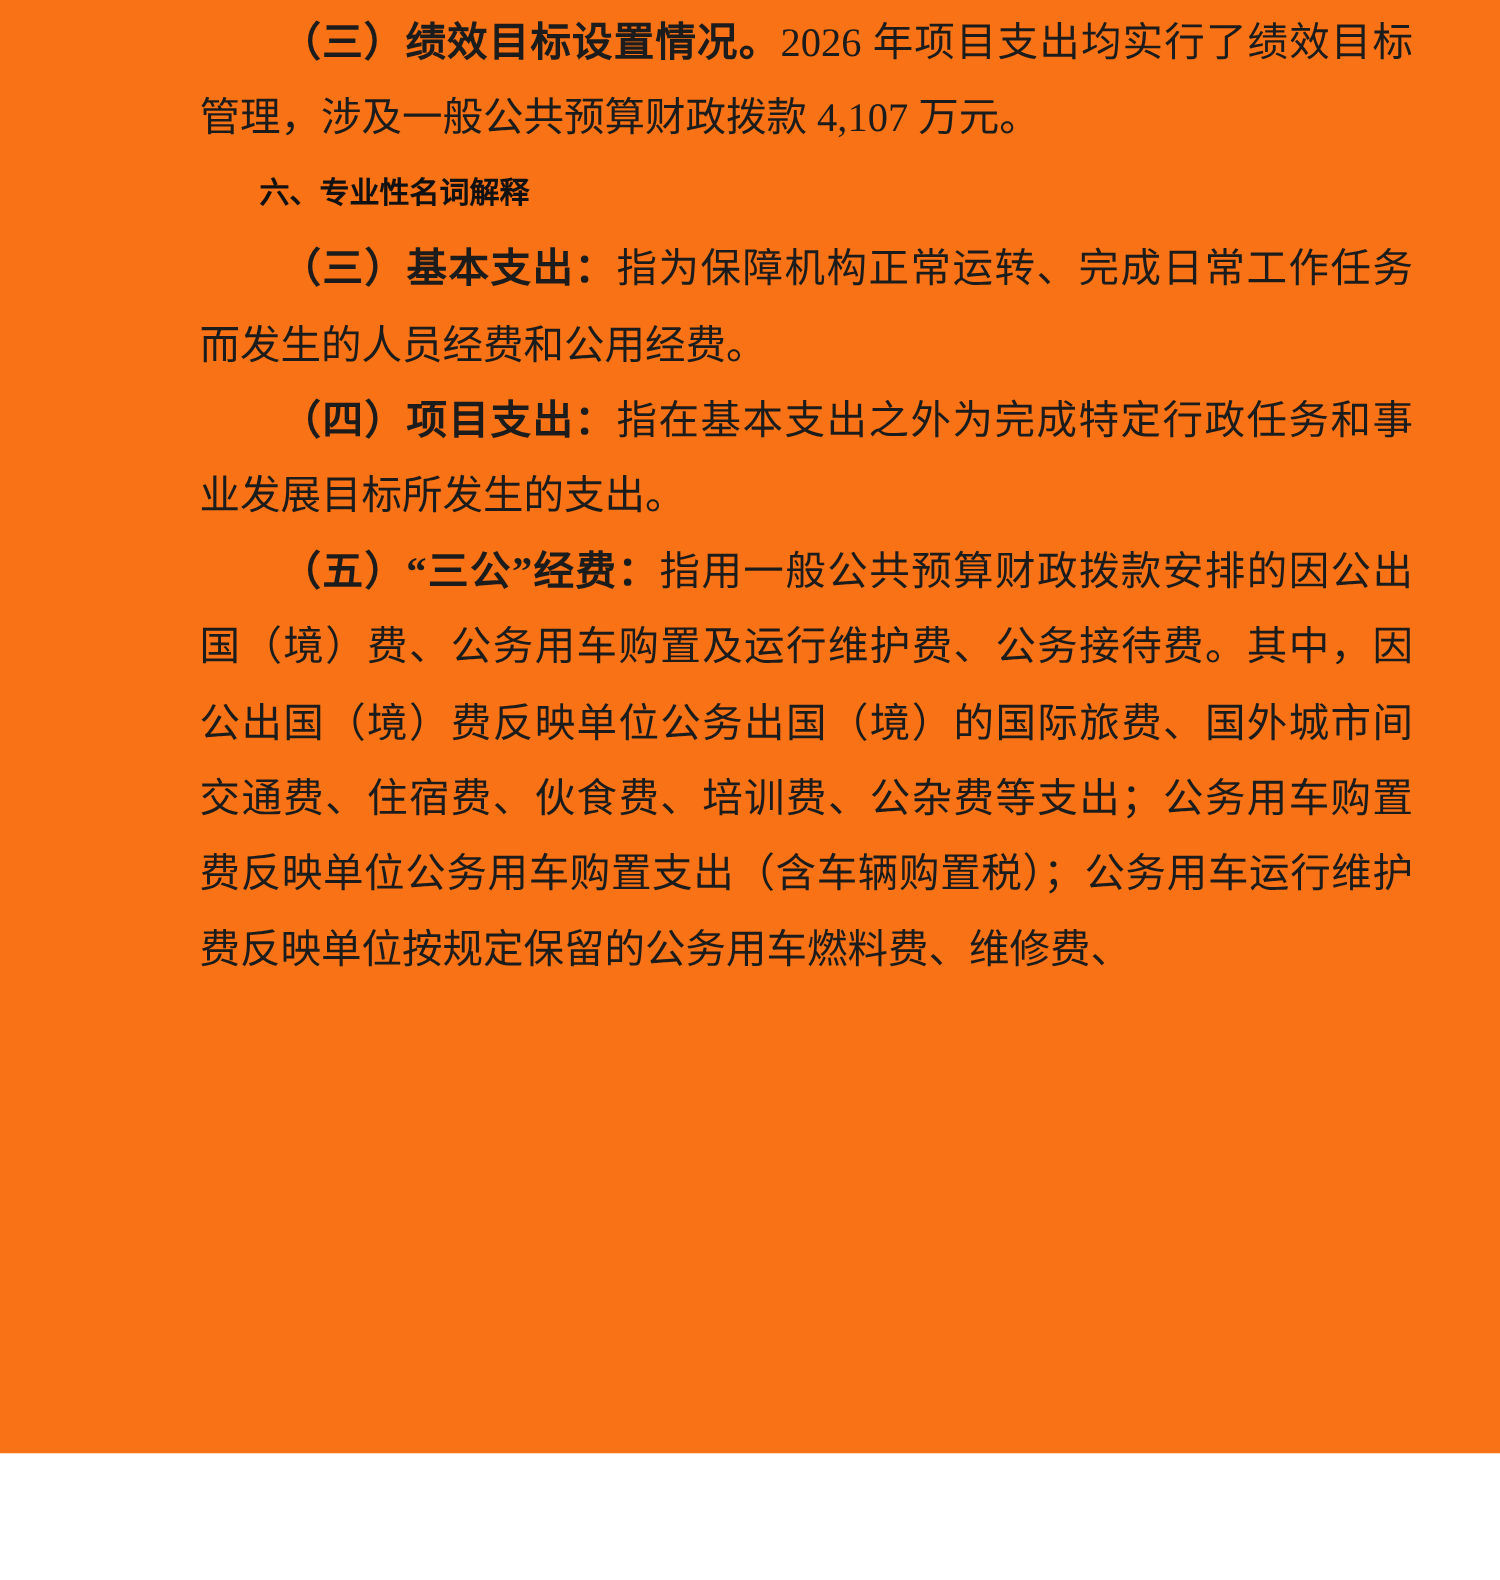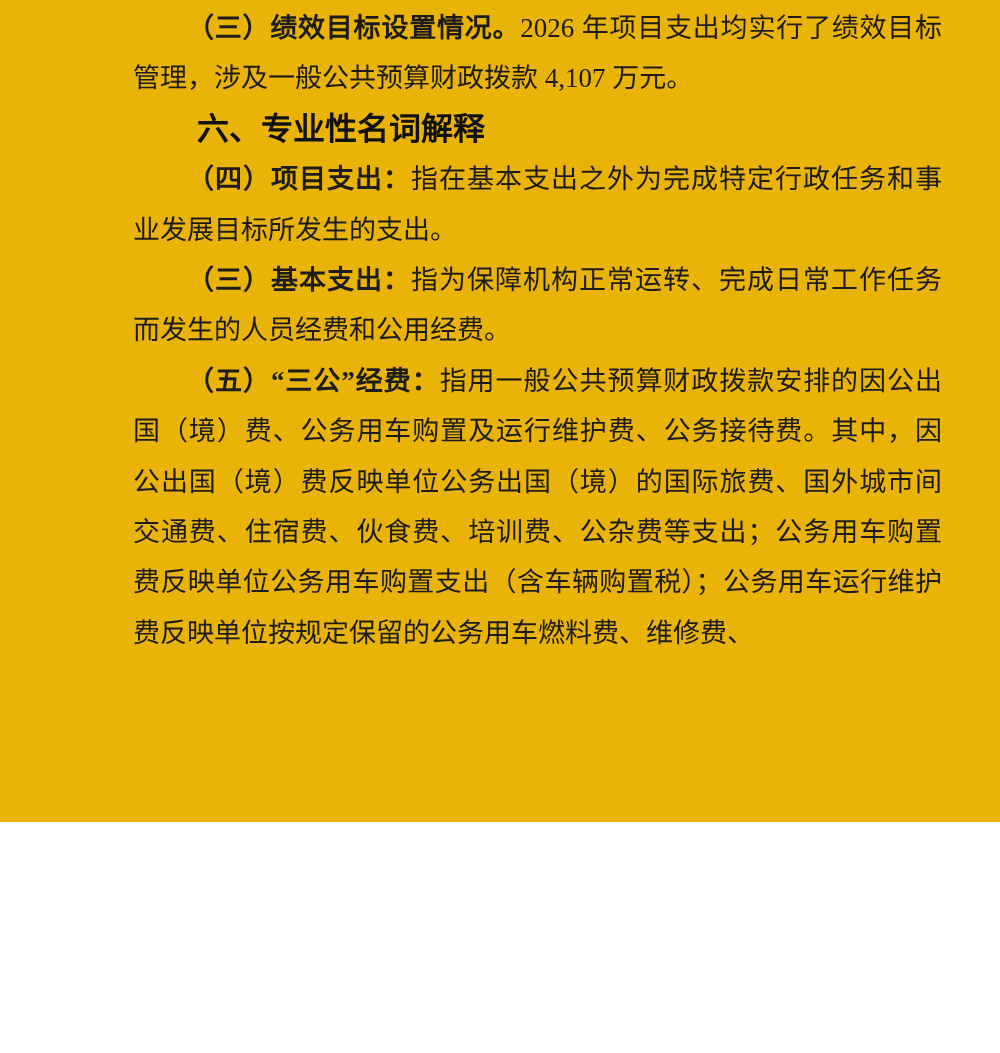--- a/index.html
+++ b/index.html
@@ -4,22 +4,22 @@
 <title>Document</title>
 <style>
   html, body {
     margin: 0;
     padding: 0;
     background: #ffffff;
   }
   .page {
     position: relative;
     width: 1000px;
-    height: 822px;
-    background: #eab308;
+    height: 969px;
+    background: #f97316;
     overflow: hidden;
     box-sizing: border-box;
     padding: 3px 58px 0 133px;
     color: #1c1c1c;
   }
   .doc-para {
     margin: 0;
     font-family: "Liberation Serif", "DejaVu Serif", serif;
     font-size: 27px;
     line-height: 50.4px;
@@ -28,39 +28,39 @@
     text-indent: 2em;
     color: #1c1c1c;
     word-break: break-all;
   }
   .doc-para .lead {
     font-weight: 700;
   }
   .section-heading {
     margin: 0;
     font-family: "Liberation Sans", "DejaVu Sans", sans-serif;
-    font-size: 32px;
+    font-size: 20px;
     font-weight: 700;
     line-height: 50.4px;
     text-indent: 2em;
     color: #111111;
     text-align: left;
   }
 </style>
 </head>
 <body>
 
 <div class="page">
 
   <p class="doc-para"><span class="lead">（三）绩效目标设置情况。</span><span>2026 年项目支出均实行了绩效目标管理，涉及一般公共预算财政拨款 4,107 万元。</span></p>
 
 
   <h2 class="section-heading">六、专业性名词解释</h2>
 
 
 
+  <p class="doc-para"><span class="lead">（三）基本支出：</span><span>指为保障机构正常运转、完成日常工作任务而发生的人员经费和公用经费。</span></p>
+
   <p class="doc-para"><span class="lead">（四）项目支出：</span><span>指在基本支出之外为完成特定行政任务和事业发展目标所发生的支出。</span></p>
-
-  <p class="doc-para"><span class="lead">（三）基本支出：</span><span>指为保障机构正常运转、完成日常工作任务而发生的人员经费和公用经费。</span></p>
 
   <p class="doc-para"><span class="lead">（五）“三公”经费：</span><span>指用一般公共预算财政拨款安排的因公出国（境）费、公务用车购置及运行维护费、公务接待费。其中，因公出国（境）费反映单位公务出国（境）的国际旅费、国外城市间交通费、住宿费、伙食费、培训费、公杂费等支出；公务用车购置费反映单位公务用车购置支出（含车辆购置税）；公务用车运行维护费反映单位按规定保留的公务用车燃料费、维修费、</span></p>
 
 </div>
 
 </body></html>

